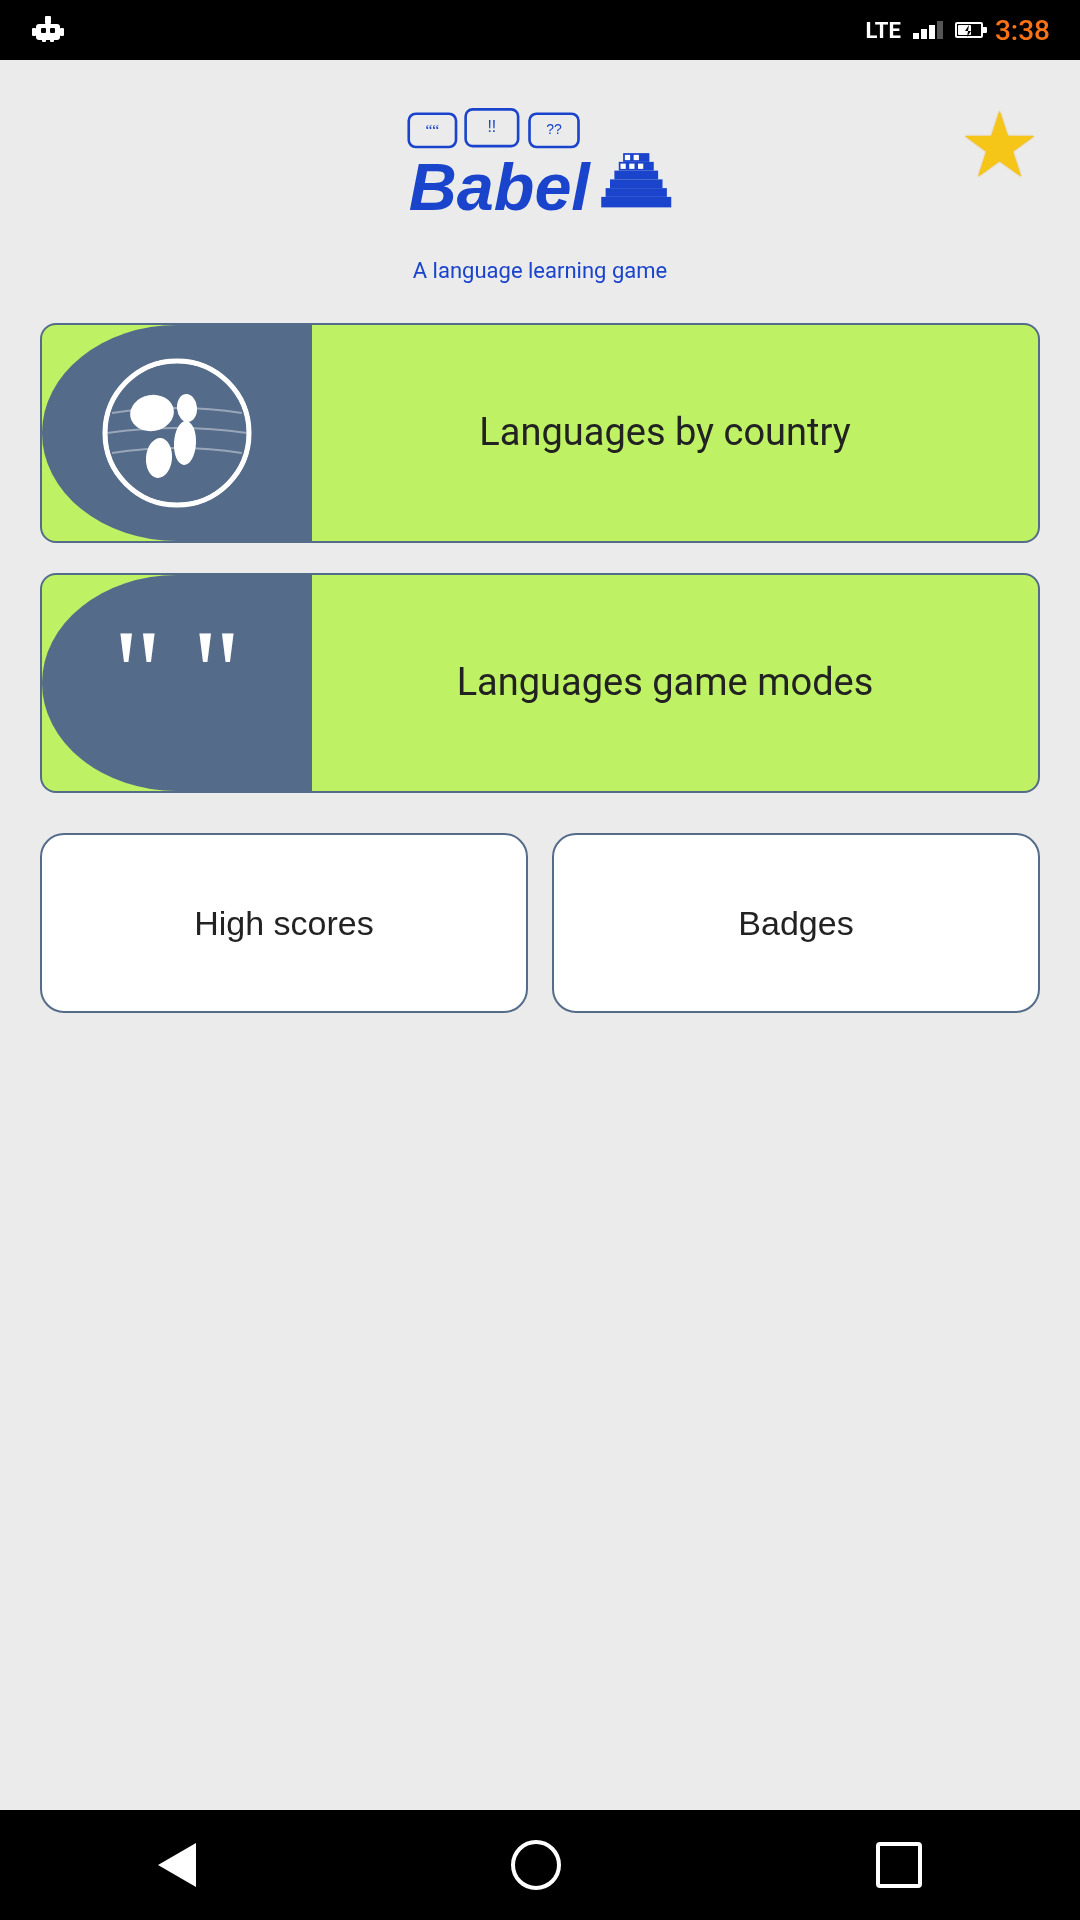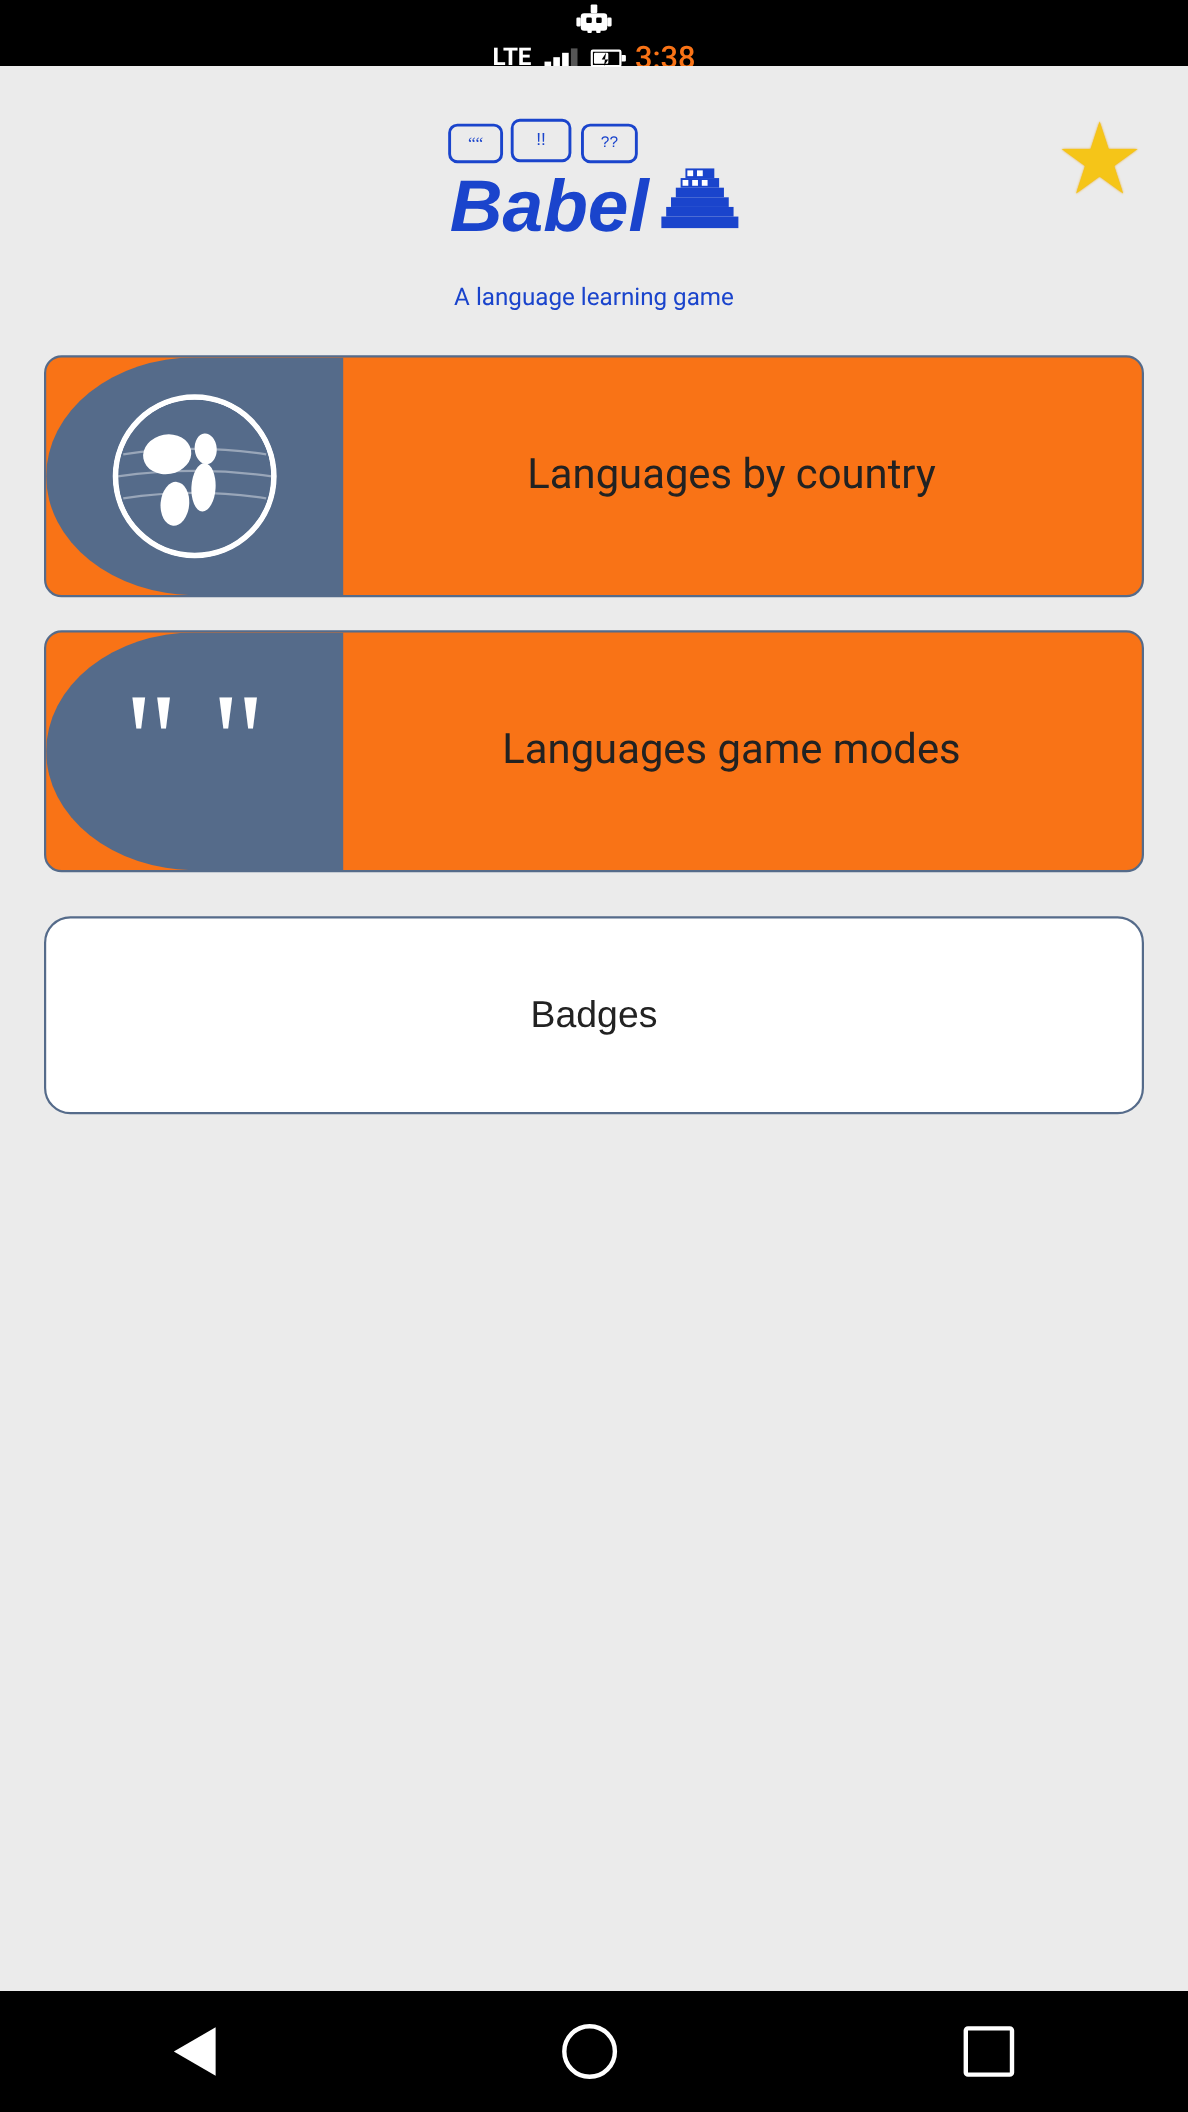--- a/index.html
+++ b/index.html
@@ -20,21 +20,20 @@
 
     
     .status-bar {
       background: #000;
       height: 60px;
       display: flex;
       align-items: center;
       justify-content: space-between;
       padding: 0 30px;
       flex-shrink: 0;
-      flex-direction: column;
     }
 
     .status-bar-left {
       display: flex;
       align-items: center;
     }
 
     .status-bar-right {
       display: flex;
       align-items: center;
@@ -106,21 +105,21 @@
     .star-icon {
       font-size: 90px;
       color: #f5c518;
       text-shadow: 0 0 2px #e8a000;
       line-height: 1;
     }
 
     
     .game-button {
       width: 100%;
-      background: #f97316;
+      background: #bef264;
       border: 2px solid #556b8a;
       border-radius: 16px;
       margin-bottom: 30px;
       display: flex;
       align-items: stretch;
       min-height: 220px;
       cursor: pointer;
       overflow: hidden;
     }
 
@@ -378,20 +377,23 @@
   <div class="game-button">
     <div class="game-button-icon">
       <span class="quote-icon">" "</span>
     </div>
     <div class="game-button-text">
       <span class="game-button-label">Languages game modes</span>
     </div>
   </div>
 
   <div class="bottom-buttons">
+    <button class="bottom-btn">
+      <span>High scores</span>
+    </button>
     <button class="bottom-btn">
       <span>Badges</span>
     </button>
   </div>
 
 </div>
 
 <div class="nav-bar">
   <button class="nav-btn">
     <div class="back-triangle"></div>

